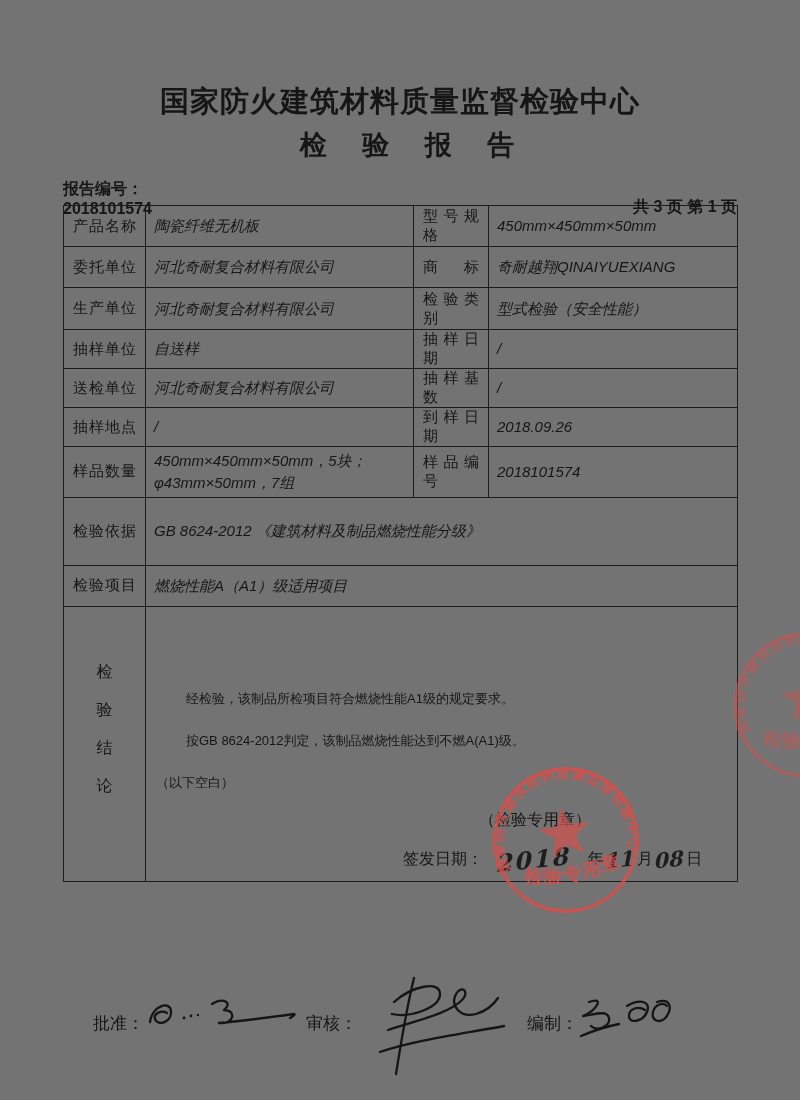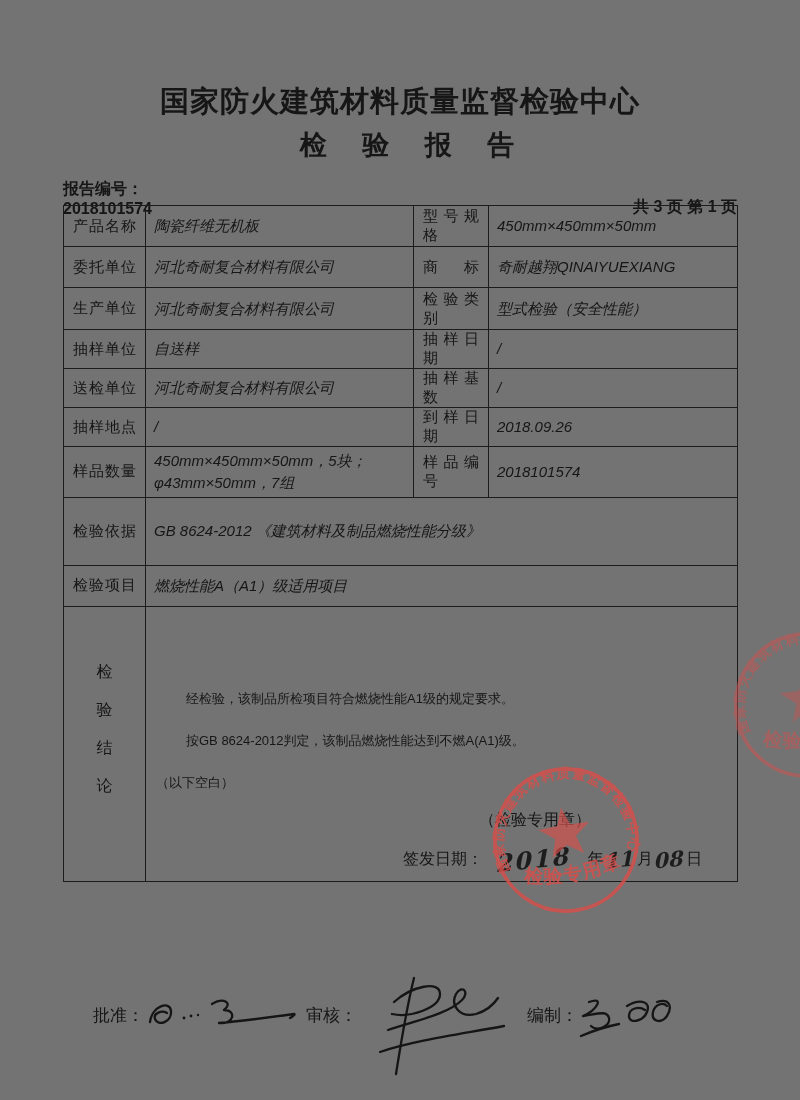--- a/index.html
+++ b/index.html
@@ -55,21 +55,21 @@
     color:#1d1d1d;
   }
   .hand.yr { letter-spacing:2px; margin-left:14px; margin-right:16px; }
   .hand.sm { font-size:21px; margin:0 2px; }
   .stamp { position:absolute; pointer-events:none; }
   .stamp-main { left:486px; top:760px; width:160px; height:160px; opacity:.85; transform:rotate(-9deg); }
   .stamp-side { left:727px; top:625px; width:160px; height:160px; opacity:.5; transform:rotate(-6deg); }
   .footer-row {
     position:absolute; top:1004px; left:0; width:800px; font-size:17px; font-weight:500;
   }
-  .f-label { position:absolute; white-space:nowrap; }
+  .f-label { position:absolute; white-space:nowrap;margin-top:8px; }
   .sig { position:absolute; }
   .sig path { fill:none; stroke:#151515; stroke-width:2.3; stroke-linecap:round; stroke-linejoin:round; }
   .sig circle { fill:#151515; }
 </style>
 </head>
 <body>
 
 <div class="page">
 
   <div class="center-name">国家防火建筑材料质量监督检验中心</div>

